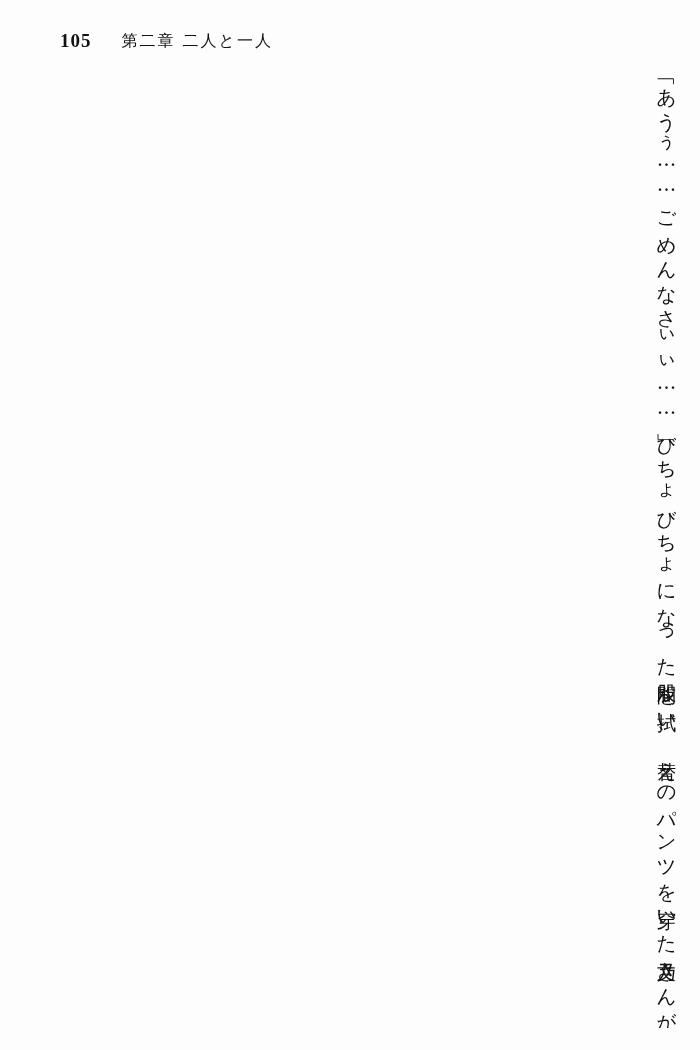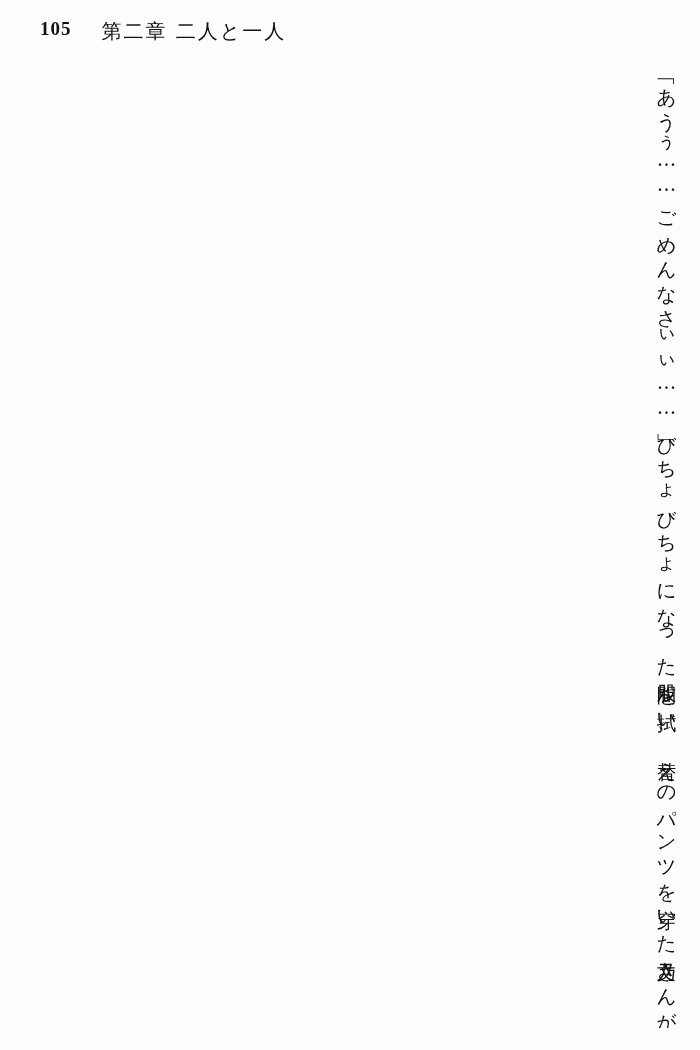--- a/index.html
+++ b/index.html
@@ -21,34 +21,34 @@
     box-sizing: border-box;
     background: #fdfdfd;
   }
   .header {
     position: absolute;
     top: 18px;
     left: 0;
     width: 652px;
     height: 34px;
     display: flex;
-    align-items: flex-start;
-    padding-left: 40px;
+    align-items: flex-end;
+    padding-left: 60px;
     box-sizing: border-box;
     font-size: 17px;
     letter-spacing: 1px;
   }
   .page-number {
     font-weight: bold;
     font-size: 19px;
     margin-right: 30px;
     font-family: "Liberation Serif", serif;
   }
   .chapter-label {
-    font-size: 20px;
+    font-size: 16px;
     letter-spacing: 2px;
   }
   .body-area {
     position: absolute;
     top: 52px;
     left: 24px;
     right: 24px;
     bottom: 22px;
     writing-mode: vertical-rl;
     text-orientation: upright;

